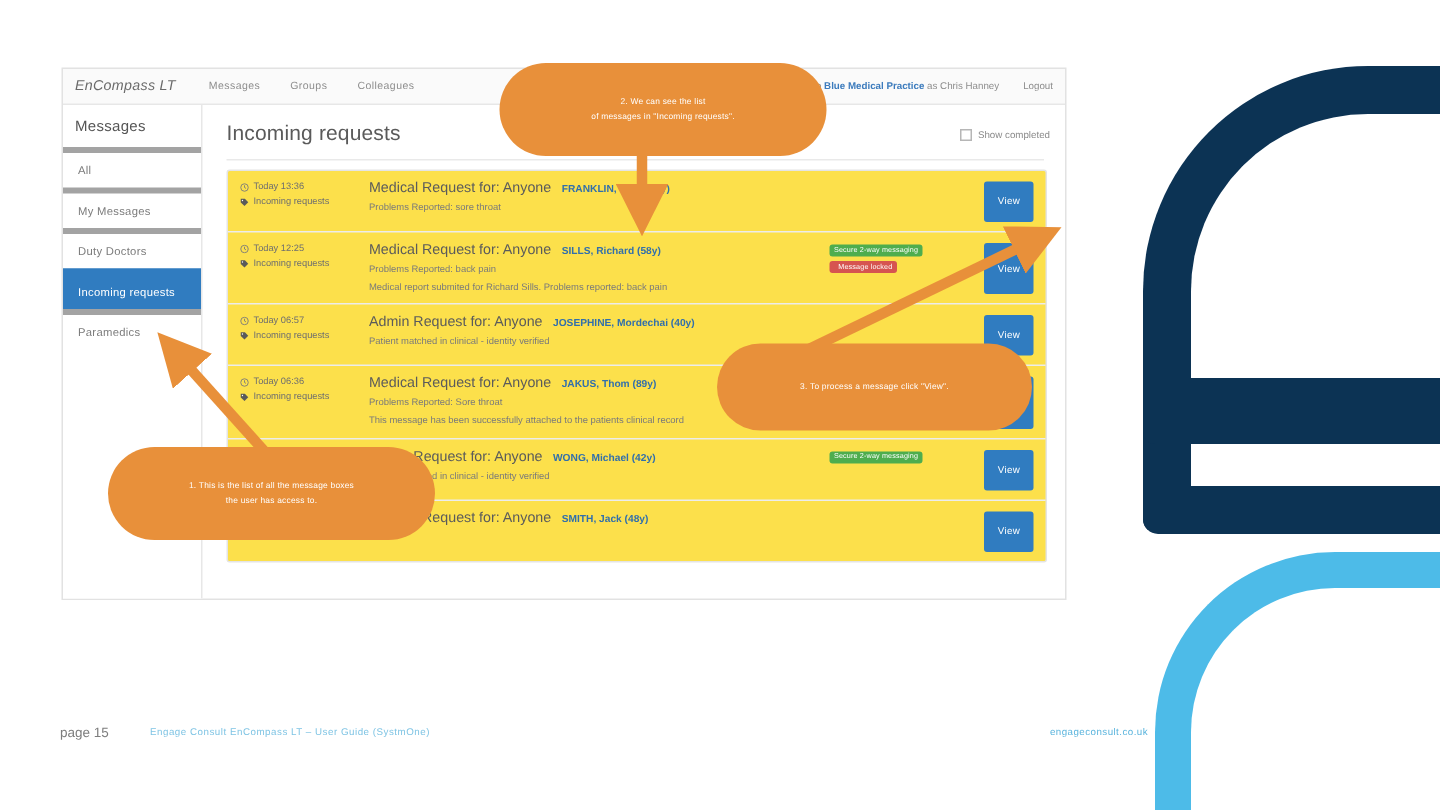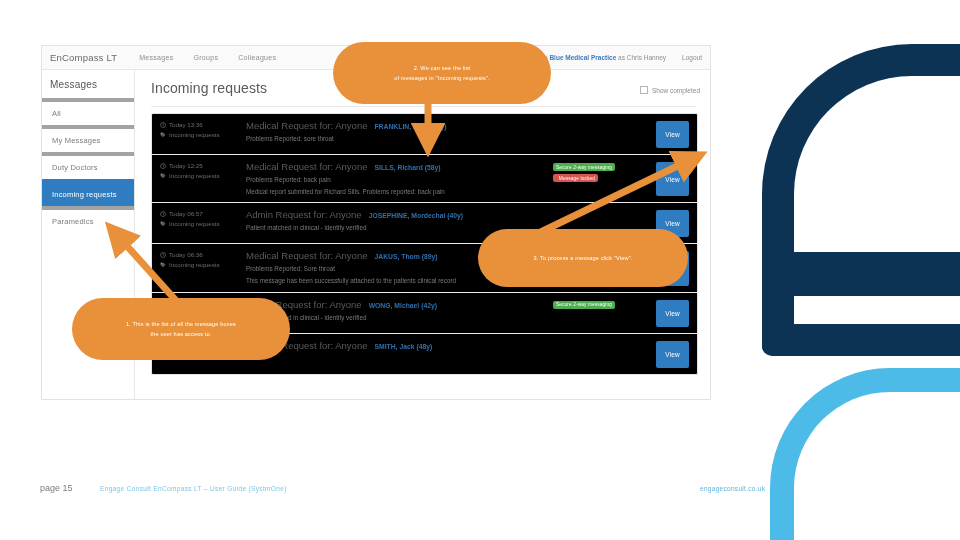--- a/index.html
+++ b/index.html
@@ -33,21 +33,21 @@
     box-shadow:0 0 0 1px #e2e2e2;
     overflow:hidden;
     filter:saturate(.97);
   }
 
   
   #topnav{
     height:23px;background:#fafafa;border-bottom:1px solid #e7e7e7;
     display:flex;align-items:center;padding:0 8px;gap:0;
   }
-  #topnav .brand{font-size:9.5px;color:#6a6a6a;letter-spacing:.2px;margin-right:22px;}
+  #topnav .brand{font-size:9.5px;color:#6a6a6a;letter-spacing:.2px;margin-right:22px;font-style:italic;}
   #topnav .navlink{font-size:7px;color:#8d8d8d;margin-right:20px;letter-spacing:.3px;}
   #topnav .spacer{flex:1;}
   #topnav .loginfo{font-size:6.5px;color:#8d8d8d;margin-right:16px;white-space:nowrap;}
   #topnav .loginfo b{color:#3a7bbf;font-weight:bold;}
   #topnav .logout{font-size:6.5px;color:#8d8d8d;}
 
   
   #appbody{display:flex;height:330px;}
 
   
@@ -62,21 +62,21 @@
   
   #main{flex:1;padding:0 8px;position:relative;}
   #main .page-head{display:flex;align-items:flex-start;padding:10px 2px 0 8px;}
   #page-title{font-size:14px;color:#5a5a5a;letter-spacing:.1px;font-weight:normal;}
   #main .head-spacer{flex:1;}
   .showcomp{display:flex;align-items:center;gap:4px;font-size:6.5px;color:#8b8b8b;margin-top:6px;}
   .cbox{width:6px;height:6px;border:1px solid #b6b6b6;background:#fff;display:inline-block;}
   #divider{height:1px;background:#e9e9e9;margin:10px 6px 6px 8px;}
 
   
-  #msglist{border:1px solid #e4e4e4;border-radius:2px;margin:0 4px 0 8px;background:#000000;}
+  #msglist{border:1px solid #e4e4e4;border-radius:2px;margin:0 4px 0 8px;background:#fde047;}
   .msg-row{display:flex;border-bottom:1px solid #ececec;padding:6px 8px 6px 8px;min-height:28px;}
   .msg-row:last-child{border-bottom:none;}
   .m-meta{width:82px;flex-shrink:0;padding-top:1px;}
   .m-meta .line{display:flex;align-items:center;gap:3px;font-size:6.2px;color:#6e6e6e;margin-bottom:3px;}
   .m-body{flex:1;padding-left:4px;}
   .m-titlerow{display:flex;align-items:baseline;gap:7px;flex-wrap:nowrap;}
   .m-title{font-size:9.5px;color:#5b5b5b;white-space:nowrap;}
   .m-patient{font-size:6.8px;color:#2f6fae;font-weight:bold;white-space:nowrap;}
   .m-sub{font-size:6.3px;color:#7a7a7a;margin-top:3px;line-height:1.45;}
   .m-badges{width:92px;flex-shrink:0;display:flex;flex-direction:column;gap:3px;align-items:flex-start;padding-top:2px;}

